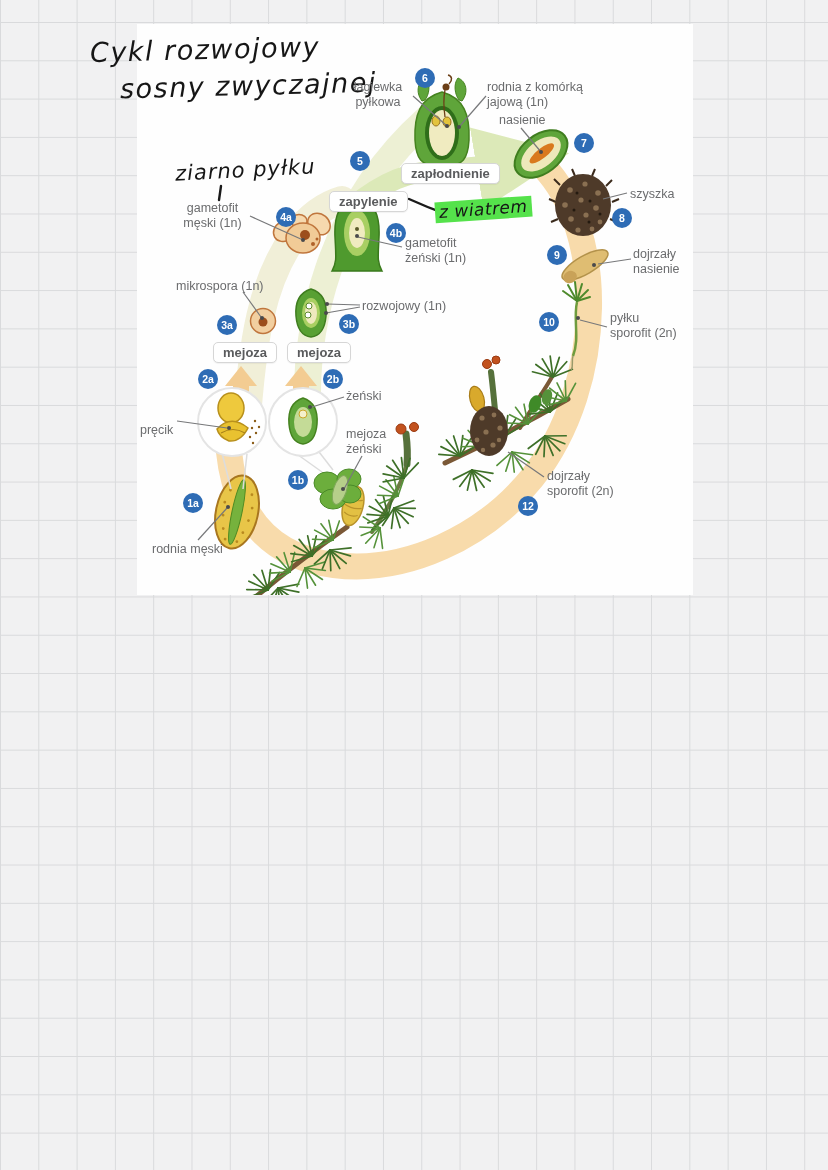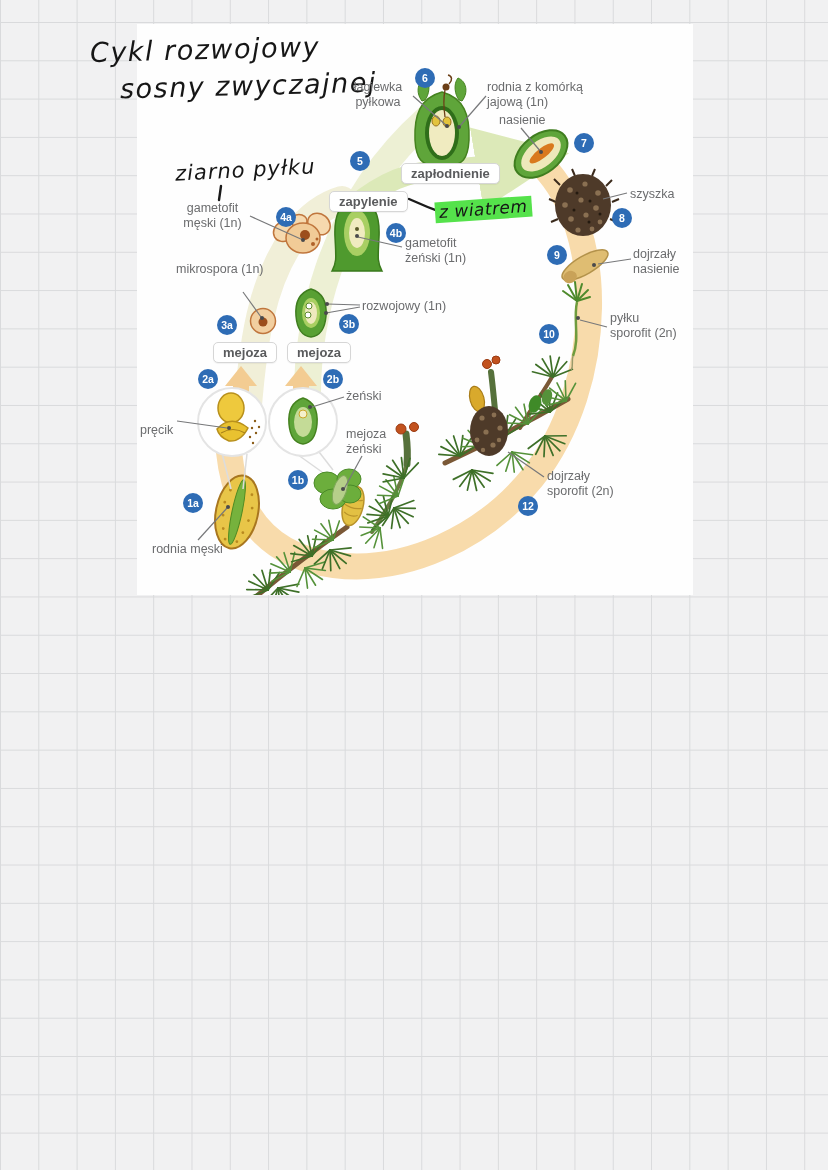--- a/index.html
+++ b/index.html
@@ -385,35 +385,35 @@
 <div class="lbl" style="left:633px;top:247px">dojrzały
 nasienie</div>
 <div class="lbl" style="left:610px;top:311px">pyłku
 sporofit (2n)</div>
 <div class="lbl" style="left:547px;top:469px">dojrzały
 sporofit (2n)</div>
 <div class="lbl r" style="left:175px;top:201px;width:75px">gametofit
 męski (1n)</div>
 <div class="lbl" style="left:405px;top:236px">gametofit
 żeński (1n)</div>
-<div class="lbl" style="left:176px;top:262px">mikrospora (1n)</div>
+<div class="lbl" style="left:176px;top:279px">mikrospora (1n)</div>
 <div class="lbl" style="left:362px;top:299px">rozwojowy (1n)</div>
 <div class="lbl" style="left:140px;top:423px">pręcik</div>
 <div class="lbl" style="left:346px;top:389px">żeński</div>
 <div class="lbl" style="left:346px;top:427px">mejoza
 żeński</div>
 <div class="lbl" style="left:152px;top:542px">rodnia męski</div>
 
 <div class="badge" style="left:193px;top:503px">1a</div>
 <div class="badge" style="left:298px;top:480px">1b</div>
 <div class="badge" style="left:208px;top:379px">2a</div>
 <div class="badge" style="left:333px;top:379px">2b</div>
 <div class="badge" style="left:227px;top:325px">3a</div>
 <div class="badge" style="left:349px;top:324px">3b</div>
 <div class="badge" style="left:286px;top:217px">4a</div>
 <div class="badge" style="left:396px;top:233px">4b</div>
 <div class="badge" style="left:360px;top:161px">5</div>
 <div class="badge" style="left:425px;top:78px">6</div>
 <div class="badge" style="left:584px;top:143px">7</div>
 <div class="badge" style="left:622px;top:218px">8</div>
 <div class="badge" style="left:557px;top:255px">9</div>
-<div class="badge" style="left:549px;top:334px">10</div>
+<div class="badge" style="left:549px;top:322px">10</div>
 <div class="badge" style="left:528px;top:506px">12</div>
 
 </body></html>

